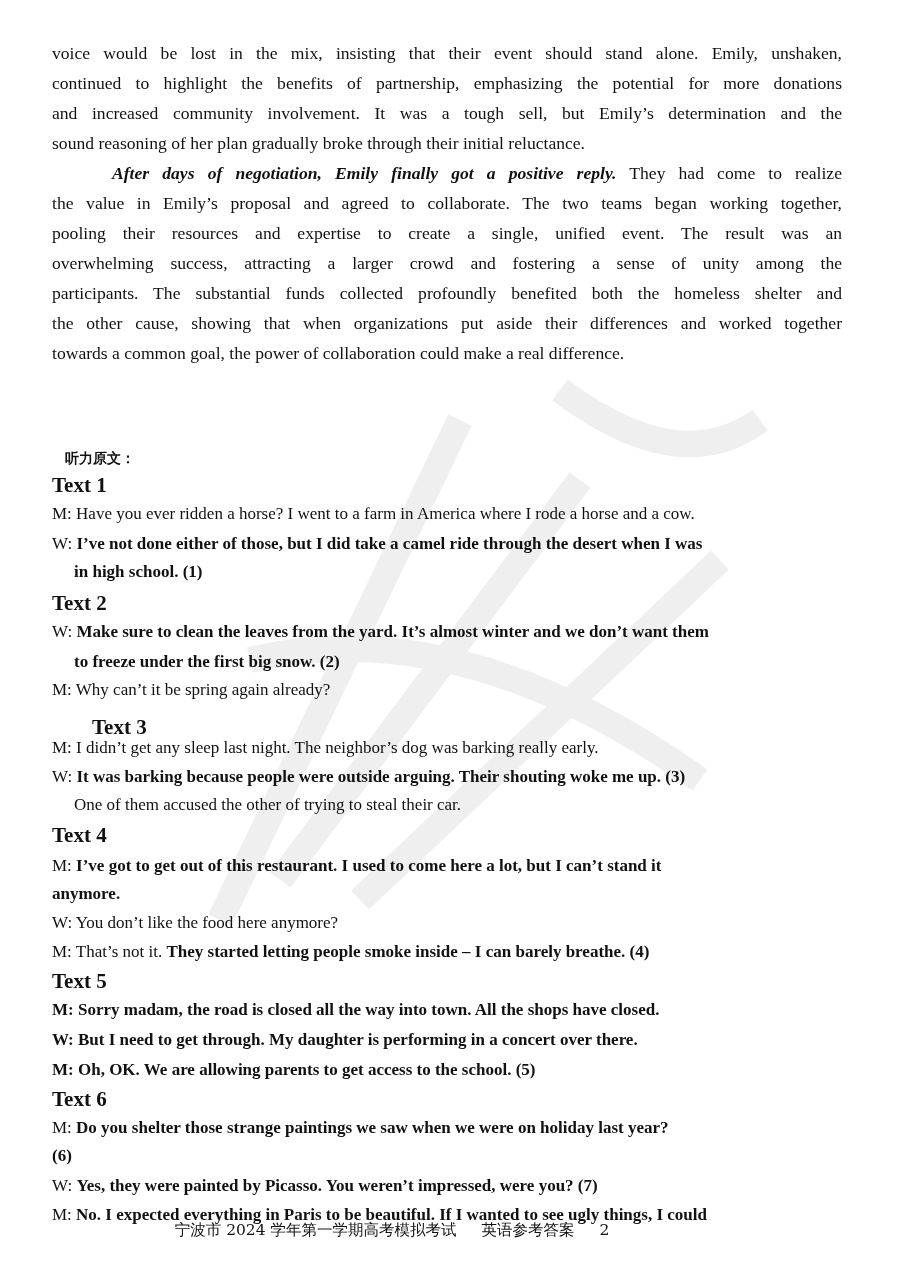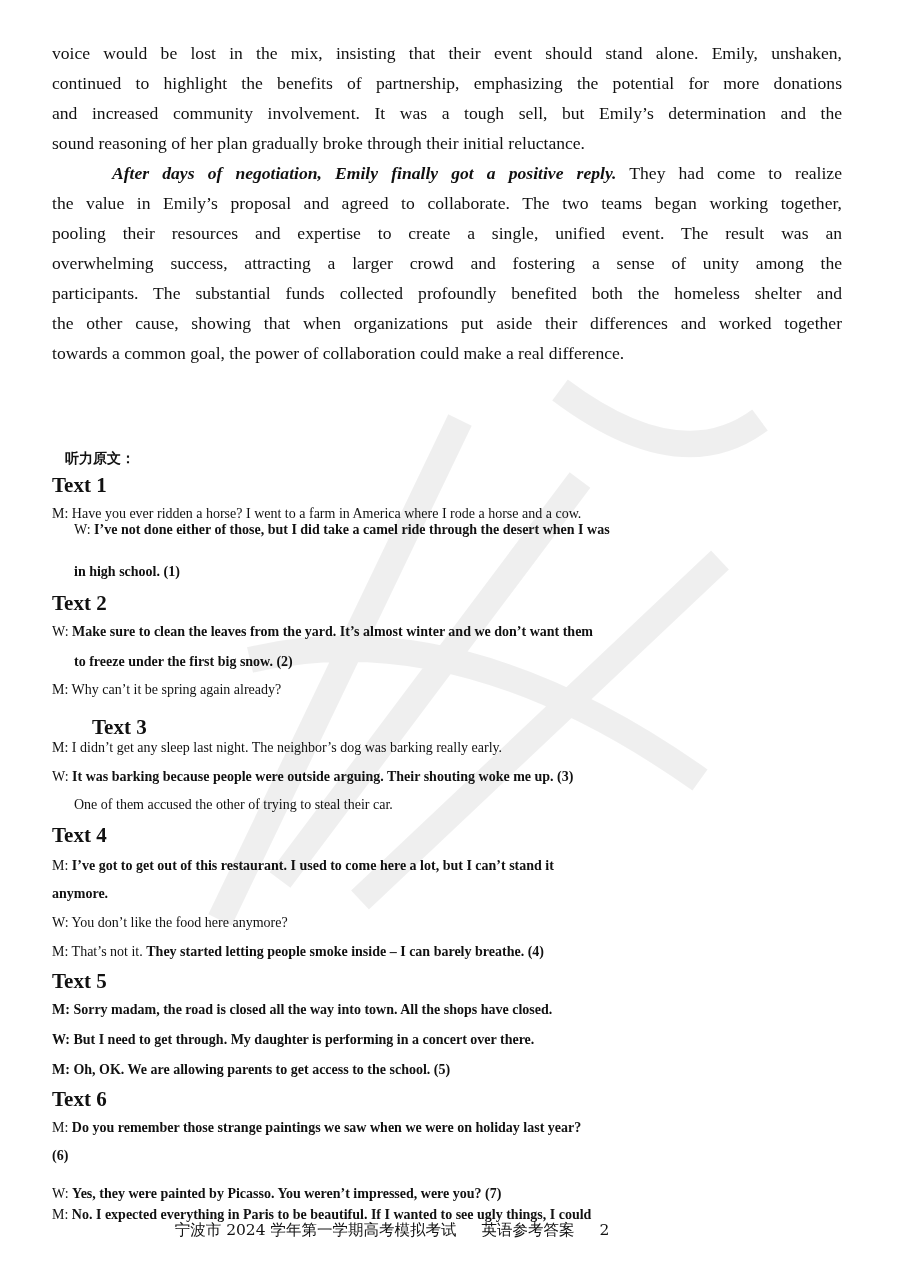--- a/index.html
+++ b/index.html
@@ -7,21 +7,21 @@
     width: 900px; height: 1278px; background: #ffffff; position: relative; overflow: hidden;
     font-family: "Liberation Serif", "DejaVu Serif", serif; color: #111;
   }
   .page { position: absolute; left: 52px; top: 0; width: 790px; }
   .p { position: absolute; left: 0; width: 790px; font-size: 17.6px; line-height: 30px; text-align: justify; text-align-last: justify; white-space: nowrap; }
   .p.last { text-align-last: left; }
   .p.indent { left: 60px; width: 730px; }
   .b { font-weight: bold; }
   .bi { font-weight: bold; font-style: italic; }
   .heading { position: absolute; left: 0; font-size: 21px; line-height: 30px; font-weight: bold; }
-  .line { position: absolute; left: 0; font-size: 14px; line-height: 28px; white-space: nowrap; }
+  .line { position: absolute; left: 0; font-size: 17px; line-height: 28px; white-space: nowrap; }
   .line.cont { left: 22px; }
   .footer { position: absolute; top: 1220px; left: 0; width: 784px; text-align: center; font-size: 15.5px; font-family: "DejaVu Serif", serif; }
   .footer span { margin: 0 10px; }
   .wm { position: absolute; left: 160px; top: 360px; width: 620px; height: 600px; pointer-events: none; opacity: 0.06; }
 </style>
 </head>
 <body>
 
 <svg class="wm" viewBox="0 0 620 600">
   <path d="M60 560 L300 60 M120 520 L420 120 M200 540 L560 200 M90 300 Q300 250 540 420 M400 30 Q520 120 600 60" stroke="#000" stroke-width="26" fill="none"></path>
@@ -44,21 +44,21 @@
     <div class="p" style="top:308px">the other cause, showing that when organizations put aside their differences and worked together</div>
     <div class="p last" style="top:338px">towards a common goal, the power of collaboration could make a real difference.</div>
   </div>
 
   <div class="heading" style="top:444px; font-family:Liberation Mono, monospace; font-size:14px;padding-left:13px;">听力原文：</div>
 
   <div id="listening">
       <div>
         <div class="heading" style="top: 470px;">Text 1</div>
         <div class="line" style="top: 500px;"><span>M: </span><span>Have you ever ridden a horse? I went to a farm in America where I rode a horse and a cow.</span><span class="b"></span></div>
-        <div class="line" style="top: 516px; margin-left: 22px;"><span>W: </span><span></span><span class="b">I’ve not done either of those, but I did take a camel ride through the desert when I was</span></div>
+        <div class="line" style="top: 530px;"><span>W: </span><span></span><span class="b">I’ve not done either of those, but I did take a camel ride through the desert when I was</span></div>
         <div class="line cont" style="top: 558px;"><span></span><span></span><span class="b">in high school. (1)</span></div>
       </div>
       <div>
         <div class="heading" style="top: 588px;">Text 2</div>
         <div class="line" style="top: 618px;"><span>W: </span><span></span><span class="b">Make sure to clean the leaves from the yard. It’s almost winter and we don’t want them</span></div>
         <div class="line cont" style="top: 648px;"><span></span><span></span><span class="b">to freeze under the first big snow. (2)</span></div>
         <div class="line" style="top: 676px;"><span>M: </span><span>Why can’t it be spring again already?</span><span class="b"></span></div>
       </div>
       <div>
         <div class="heading" style="top: 712px; margin-left: 40px;">Text 3</div>
@@ -74,23 +74,23 @@
         <div class="line" style="top: 938px;"><span>M: </span><span>That’s not it. </span><span class="b">They started letting people smoke inside – I can barely breathe. (4)</span></div>
       </div>
       <div>
         <div class="heading" style="top: 966px; text-align: right;">Text 5</div>
         <div class="line" style="top: 996px;"><span></span><span></span><span class="b">M: Sorry madam, the road is closed all the way into town. All the shops have closed.</span></div>
         <div class="line" style="top: 1026px;"><span></span><span></span><span class="b">W: But I need to get through. My daughter is performing in a concert over there.</span></div>
         <div class="line" style="top: 1056px;"><span></span><span></span><span class="b">M: Oh, OK. We are allowing parents to get access to the school. (5)</span></div>
       </div>
       <div>
         <div class="heading" style="top: 1084px;">Text 6</div>
-        <div class="line" style="top: 1114px;"><span>M: </span><span></span><span class="b">Do you remember those strange paintings we saw when we were on holiday last year?</span></div>
+        <div class="line" style="top: 1114px;"><span>M: </span><span></span><span class="b">Do you shelter those strange paintings we saw when we were on holiday last year?</span></div>
         <div class="line" style="top: 1142px;"><span></span><span></span><span class="b">(6)</span></div>
-        <div class="line" style="top: 1172px; margin-top: 8px;"><span>W: </span><span></span><span class="b">Yes, they were painted by Picasso. You weren’t impressed, were you? (7)</span></div>
+        <div class="line" style="top: 1172px;"><span>W: </span><span></span><span class="b">Yes, they were painted by Picasso. You weren’t impressed, were you? (7)</span></div>
         <div class="line" style="top: 1201px;"><span>M: </span><span></span><span class="b">No. I expected everything in Paris to be beautiful. If I wanted to see ugly things, I could</span></div>
       </div>
     </div>
 </div>
 
 <div class="footer">
   <span>宁波市 2024 学年第一学期高考模拟考试</span>
   <span>英语参考答案</span>
   <span>2</span>
 </div>

